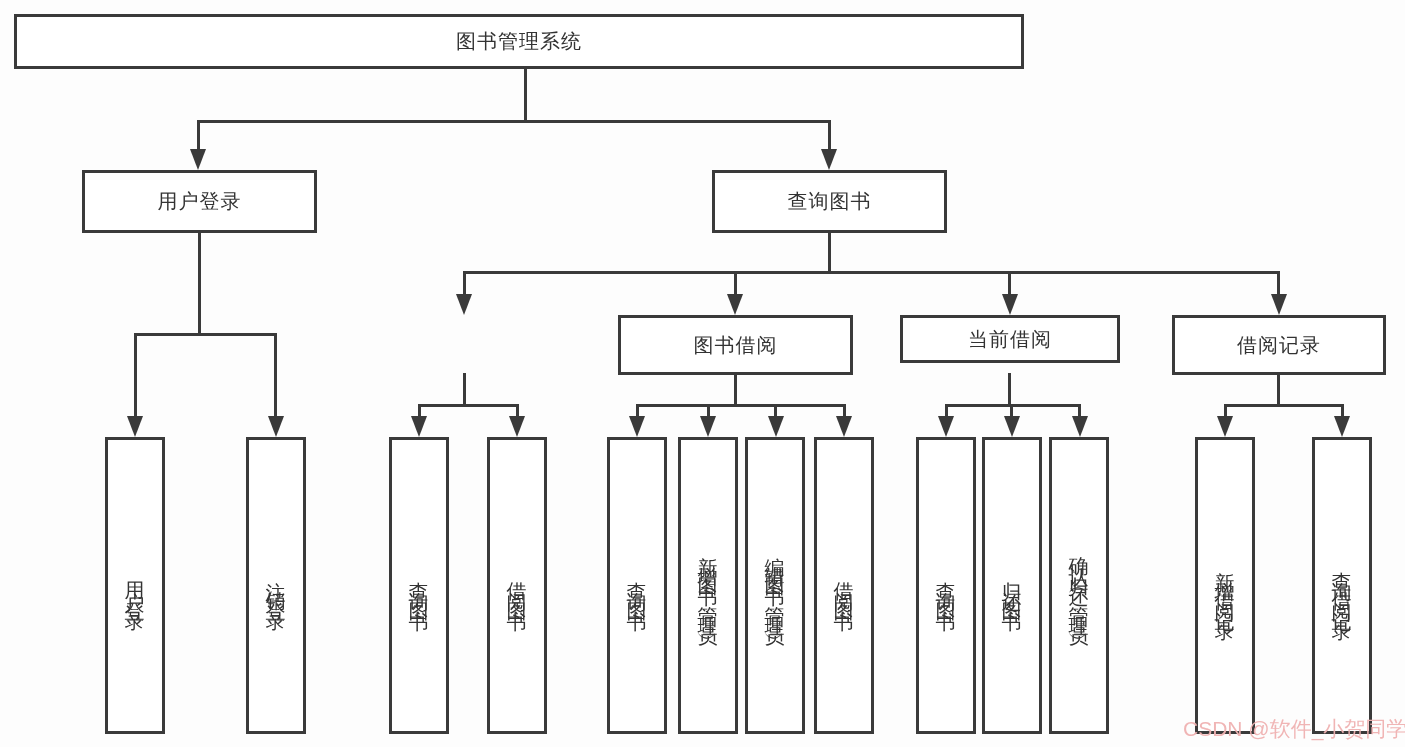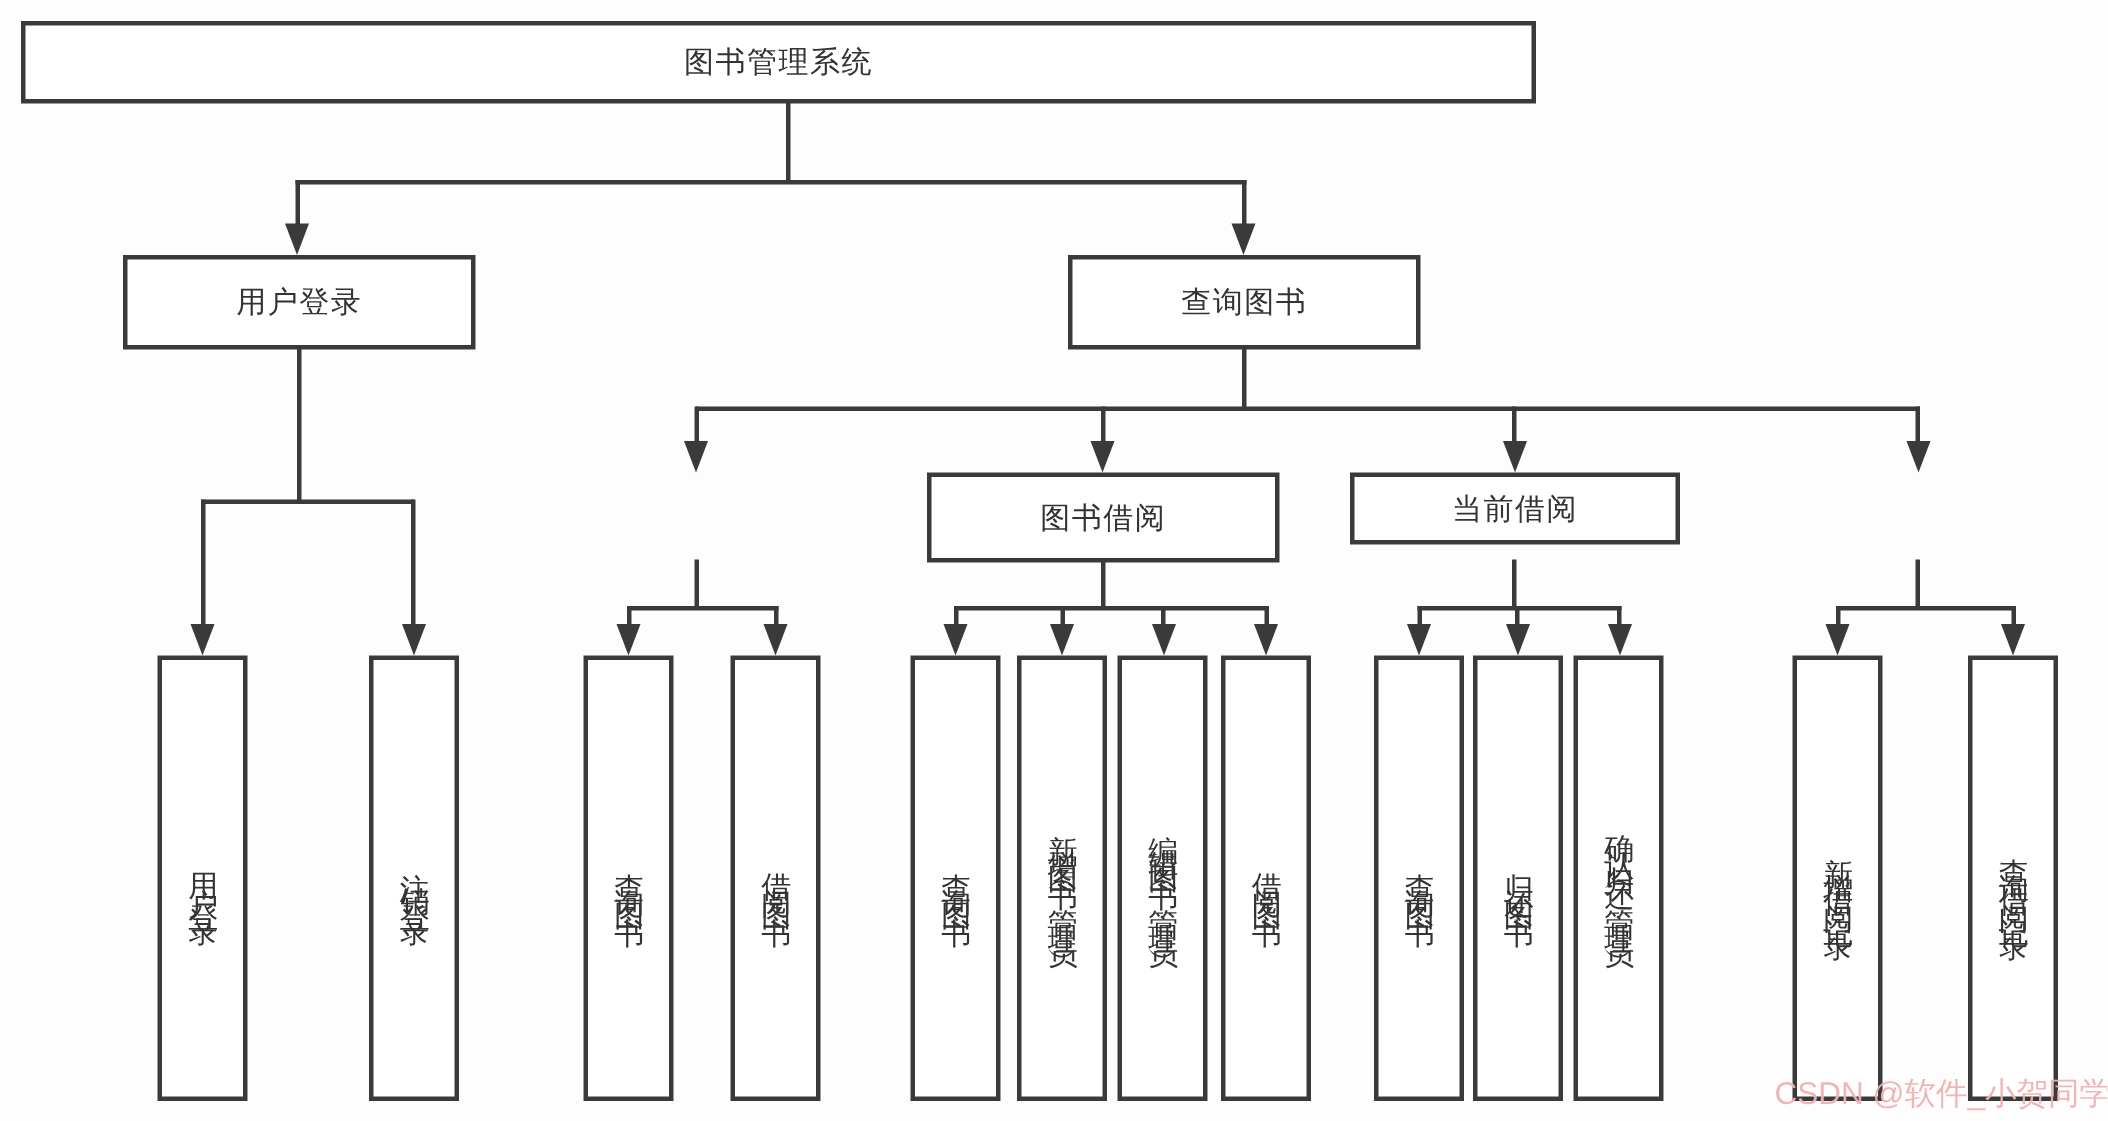--- a/index.html
+++ b/index.html
@@ -119,20 +119,23 @@
     <div class="vl" style="left:1277px; top:271px; height:26px;"></div>
     <div class="arrow" style="left:1271px; top:294px;"></div>
   </div>
 
   <div class="hbox" style="left:618px; top:315px; width:235px; height:60px;">
     <span>图书借阅</span>
   </div>
   <div class="hbox" style="left:900px; top:315px; width:220px; height:48px;">
     <span>当前借阅</span>
   </div>
+  <div class="hbox" style="left:1172px; top:315px; width:214px; height:60px;">
+    <span>借阅记录</span>
+  </div>
 
   <div>
     <div class="vl" style="left:463px; top:373px; height:33px;"></div>
     <div class="hl" style="left:418px; top:404px; width:101px;"></div>
     <div class="vl" style="left:418px; top:404px; height:14px;"></div>
     <div class="arrow" style="left:411px; top:416px;"></div>
     <div class="vl" style="left:516px; top:404px; height:14px;"></div>
     <div class="arrow" style="left:509px; top:416px;"></div>
   </div>
 

